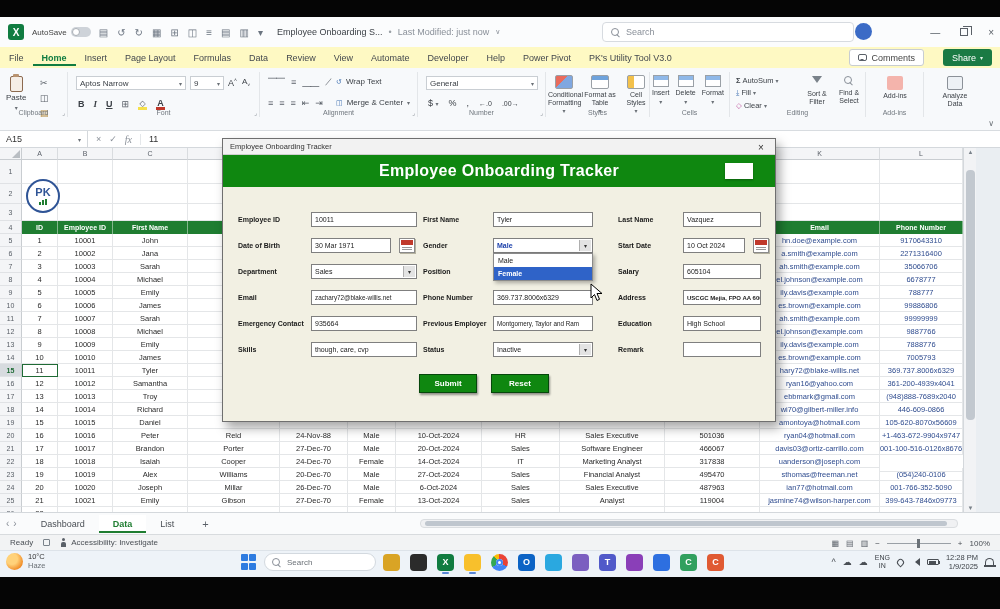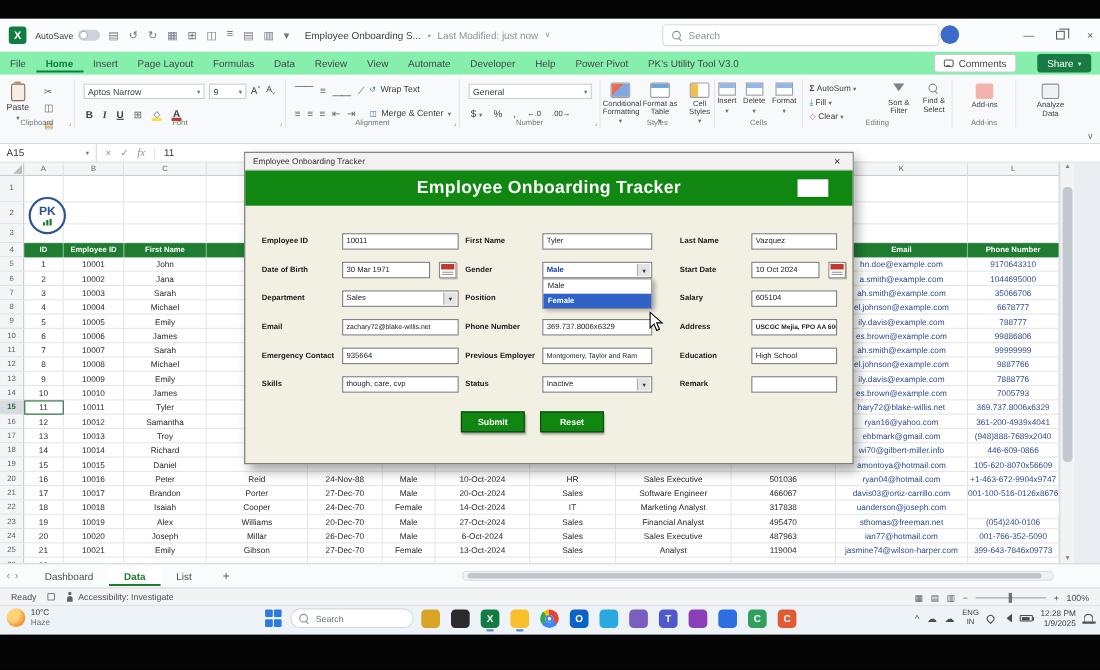--- a/index.html
+++ b/index.html
@@ -27,21 +27,21 @@
   .tb-search{position:absolute;left:602px;top:5px;width:252px;height:20px;background:#fff;border:1px solid #D7DBE0;border-radius:4px;display:flex;align-items:center;gap:6px;padding-left:8px;color:#8A9099;font-size:9px}
   .mag{position:relative;width:9px;height:9px;flex:none}
   .mag::before{content:"";position:absolute;left:0;top:0;width:6px;height:6px;border:1.3px solid #8A9099;border-radius:50%}
   .mag::after{content:"";position:absolute;left:6px;top:6px;width:4px;height:1.3px;background:#8A9099;transform:rotate(45deg);transform-origin:0 0}
   .avatar{position:absolute;right:128px;top:6px;width:17px;height:17px;border-radius:50%;background:#3B6BC6}
   .win-controls{position:absolute;right:6px;top:0;height:30px;display:flex;align-items:center;gap:20px;color:#5A6068;font-size:10px}
   .restore-box{width:8px;height:8px;border:1px solid #5A6068;position:relative}
   .restore-box::before{content:"";position:absolute;left:2px;top:-3px;width:8px;height:8px;border:1px solid #5A6068;border-left:none;border-bottom:none}
 
   
-  .tabrow{position:absolute;left:0;top:30px;width:100%;height:21px;background:#86efac;display:flex;align-items:center;font-size:9px;color:#43484E}
+  .tabrow{position:absolute;left:0;top:30px;width:100%;height:21px;background:#fef9c3;display:flex;align-items:center;font-size:9px;color:#43484E}
   .rtab{padding:3px 9px;cursor:pointer;white-space:nowrap}
   .rtab.active{color:var(--excel-green);font-weight:bold;box-shadow:inset 0 -2px 0 var(--excel-green)}
   .comments-btn{position:absolute;right:76px;top:2px;height:17px;border:1px solid #C8CDD2;border-radius:3px;display:flex;align-items:center;gap:4px;padding:0 8px;background:#fff;color:#444;font-size:9px}
   .bubble{width:9px;height:7px;border:1.2px solid #5A6068;border-radius:2px;position:relative}
   .bubble::after{content:"";position:absolute;left:1px;bottom:-3px;border:2px solid transparent;border-top-color:#5A6068}
   .share-btn{position:absolute;right:8px;top:2px;height:17px;background:#1A7A44;border-radius:3px;color:#fff;display:flex;align-items:center;gap:4px;padding:0 9px;font-size:9px}
 
   
   .ribbon{position:absolute;left:0;top:51px;width:100%;height:63px;background:#F7F9FB;border-bottom:1px solid #D8DCE0;font-size:8px;color:#3C4147}
   .rgroup{position:absolute;top:4px;bottom:13px;border-right:1px solid #E3E6E9}
@@ -505,21 +505,21 @@
             <div class="c" style="width: 55px;">10002</div>
             <div class="c" style="width: 75px;">Jana</div>
             <div class="c" style="width: 92px;"></div>
             <div class="c" style="width: 68px;"></div>
             <div class="c" style="width: 48px;"></div>
             <div class="c" style="width: 86px;"></div>
             <div class="c" style="width: 78px;"></div>
             <div class="c" style="width: 105px;"></div>
             <div class="c" style="width: 95px;"></div>
             <div class="c link" style="width: 120px;">a.smith@example.com</div>
-            <div class="c link" style="width: 83px;">1044695000</div>
+            <div class="c link" style="width: 83px;">2271316400</div>
           </div>
           <div class="grow" style="height: 13px;">
             <div class="rh">7</div>
             <div class="c" style="width: 36px;">3</div>
             <div class="c" style="width: 55px;">10003</div>
             <div class="c" style="width: 75px;">Sarah</div>
             <div class="c" style="width: 92px;"></div>
             <div class="c" style="width: 68px;"></div>
             <div class="c" style="width: 48px;"></div>
             <div class="c" style="width: 86px;"></div>

